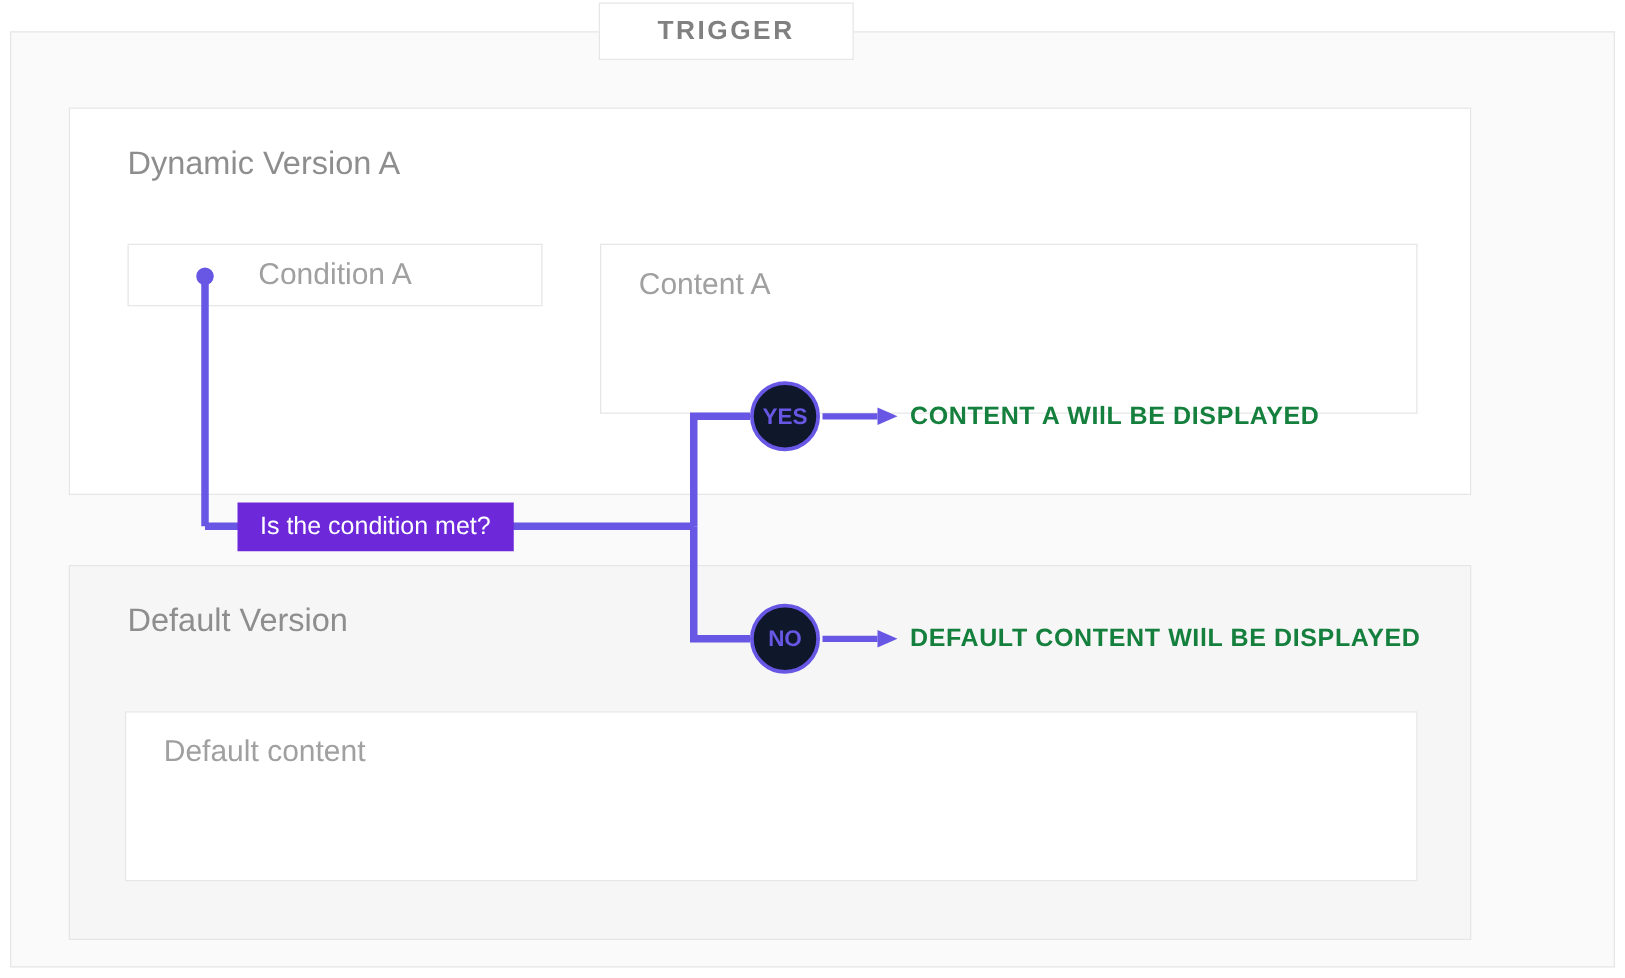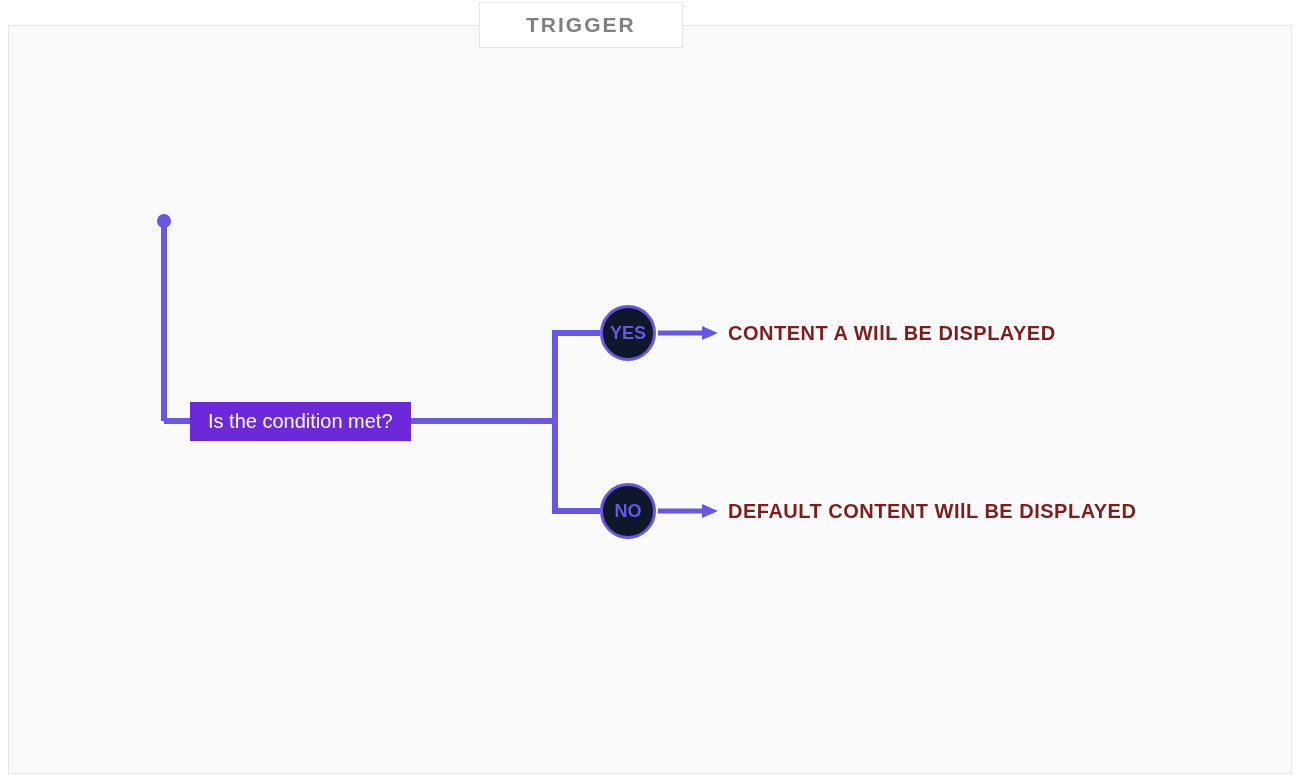--- a/index.html
+++ b/index.html
@@ -115,40 +115,55 @@
     font-size: 18px;
     font-weight: 700;
     color: #6757e4;
     z-index: 15;
   }
   .result-text {
     position: absolute;
     font-size: 20px;
     font-weight: 700;
     letter-spacing: 0.5px;
-    color: #7f1d1d;
+    color: #15803d;
   }
   svg.flow {
     position: absolute;
     left: 0;
     top: 0;
     width: 1300px;
     height: 782px;
     pointer-events: none;
     z-index: 10;
   }
 </style>
 </head>
 <body>
 
 <div class="outer">
 
   <div class="trigger-box">TRIGGER</div>
 
+  <div class="version-box version-a">
+    <div class="version-title">Dynamic Version A</div>
+    <div class="condition-box">
+      <span>Condition A</span>
+    </div>
+    <div class="content-box content-a">
+      <span>Content A</span>
+    </div>
+  </div>
 
+  <div class="version-box version-default">
+    <div class="version-title">Default  Version</div>
+    <div class="content-box content-default">
+      <span>Default content</span>
+    </div>
+  </div>
 
 </div>
 
 <svg class="flow">
 
   <circle cx="164" cy="221" r="7" fill="#6757e4"></circle>
 
   <path d="M 164 221 L 164 421" stroke="#6757e4" stroke-width="6" fill="none"></path>
 
   <path d="M 164 421 L 555 421" stroke="#6757e4" stroke-width="6" fill="none"></path>

